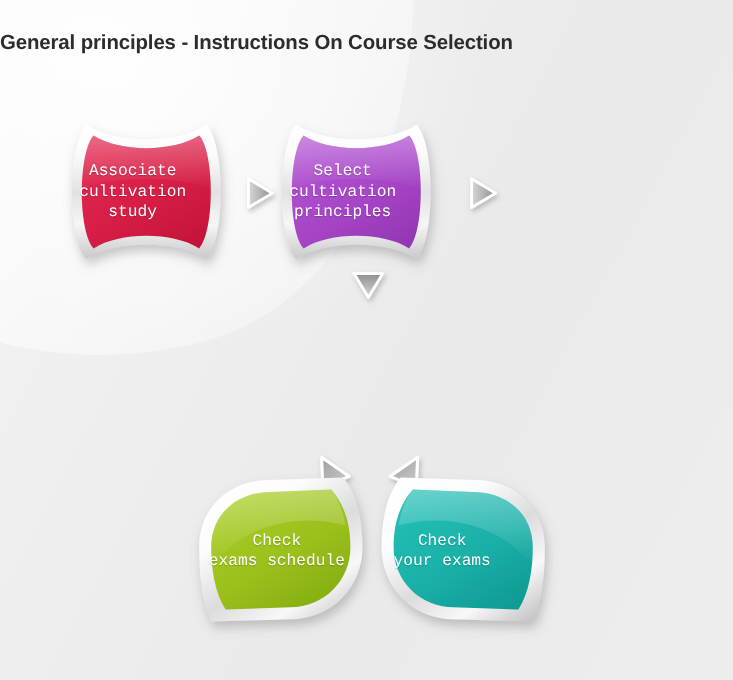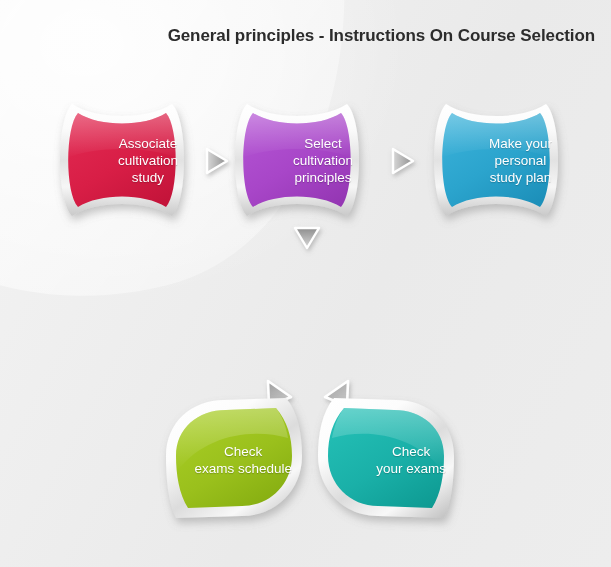--- a/index.html
+++ b/index.html
@@ -35,21 +35,21 @@
     background: linear-gradient(140deg, rgba(255,255,255,0.95), rgba(255,255,255,0.25));
     transform: rotate(-14deg);
     pointer-events: none;
   }
 
   #title {
     position: absolute;
     left: 0;
     top: 26px;
     width: 595px;
-    text-align: right;
+    text-align: left;
     font-size: 17px;
     font-weight: bold;
     color: #2c2c2c;
     letter-spacing: -0.1px;
     white-space: nowrap;
   }
 
   
   .node {
     position: absolute;
@@ -59,30 +59,31 @@
     overflow: visible;
   }
   .node-label {
     position: absolute;
     left: 0;
     top: 0;
     width: 100%;
     height: 100%;
     display: flex;
     align-items: center;
-    justify-content: flex-end;
+    justify-content: flex-start;
     text-align: center;
     color: #ffffff;
     font-size: 13.5px;
     line-height: 17px;
     font-weight: normal;
     pointer-events: none;
     text-shadow: 0 1px 1px rgba(0,0,0,0.22);
     padding: 0 16px;
     box-sizing: border-box;
+    font-family: Liberation Mono, monospace;
   }
 
   
   .arrow { position: absolute; }
   .arrow svg { display: block; overflow: visible; }
 </style>
 </head>
 <body>
 
 <div id="canvas">
@@ -204,34 +205,20 @@
       </span>
     </div>
   </div>
 
   <div class="arrow" style="left:389px; top:146px;">
     <svg width="28" height="30" viewBox="0 0 28 30">
       <path d="M 4,3 L 24,15 L 4,27 Z" fill="url(#g-arrow-h)" stroke="#ffffff" stroke-width="2.4" stroke-linejoin="round" filter="url(#dropsh-sm)"></path>
     </svg>
   </div>
 
-  <div class="node" style="left:424px; top:98px; width:144px; height:124px;">
-    <svg width="144" height="124" viewBox="0 0 144 124">
-      <path d="M 22,6 C 46,22 98,22 122,6 C 138,22 138,102 122,118 C 98,102 46,102 22,118 C 6,102 6,22 22,6 Z" fill="url(#bezel)" filter="url(#dropsh)"></path>
-      <path d="M 28,15 C 50,29 94,29 116,15 C 129,29 129,95 116,109 C 94,95 50,95 28,109 C 15,95 15,29 28,15 Z" fill="url(#g-blue)"></path>
-      <path d="M 28,15 C 50,29 94,29 116,15 C 124,24 127,46 127,60 C 100,48 44,48 17,60 C 17,46 20,24 28,15 Z" fill="url(#gloss)"></path>
-    </svg>
-    <div class="node-label">
-      <span>
-        <span>Make your</span><br>
-        <span>personal</span><br>
-        <span>study plan</span>
-      </span>
-    </div>
-  </div>
 
   <div class="arrow" style="left:292px; top:224px;">
     <svg width="30" height="28" viewBox="0 0 30 28">
       <path d="M 3,4 L 27,4 L 15,24 Z" fill="url(#g-arrow-v)" stroke="#ffffff" stroke-width="2.4" stroke-linejoin="round" filter="url(#dropsh-sm)"></path>
     </svg>
   </div>
 
 
   <div class="arrow" style="left:262px; top:378px;">
     <svg width="34" height="34" viewBox="0 0 34 34">

